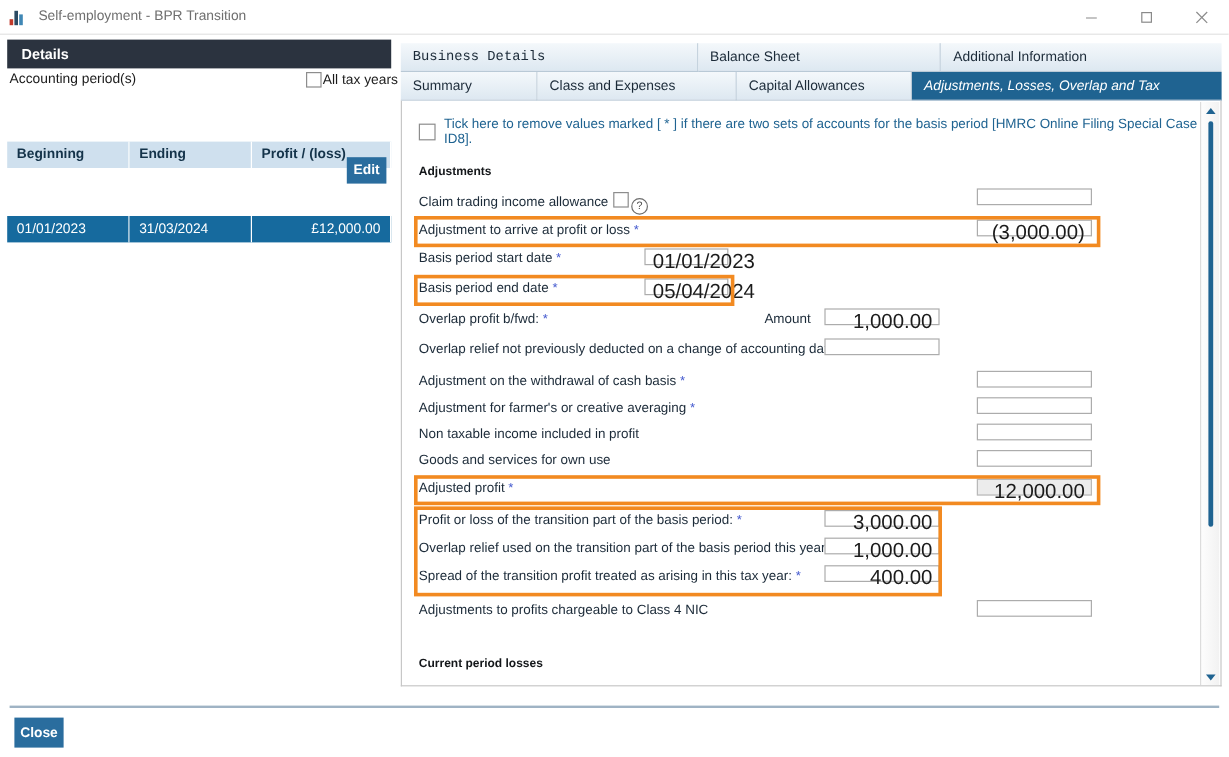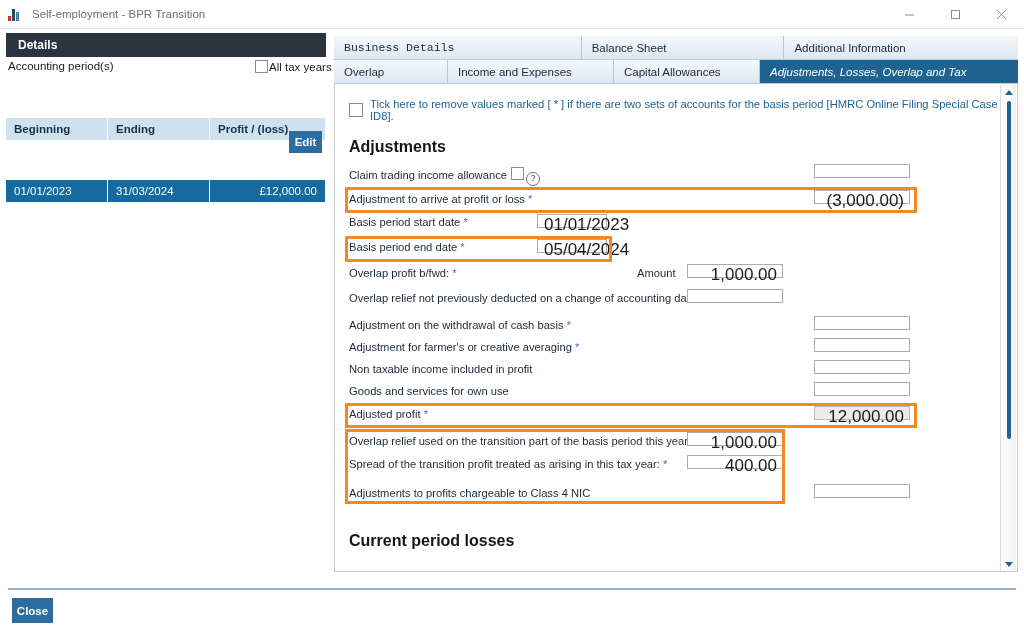--- a/index.html
+++ b/index.html
@@ -183,21 +183,21 @@
     justify-content: flex-end;
   }
   .noticerow .txt { font-size: 11.2px; color: #1f6391; }
   .cb-lg {
     width: 12px; height: 12px; background: #ffffff;
     border: 1px solid #8d8d8d; display: inline-block; flex: none;
   }
 
   .secthead {
     margin: 16px 0 8px 14px;
-    font-size: 16px; font-weight: bold; color: #14171a;
+    font-size: 10px; font-weight: bold; color: #14171a;
   }
   .secthead.second { margin-top: 26px; }
 
   .row {
     position: relative; height: 23px;
     margin-left: 14px; width: 640px;
   }
   .row .lbl {
     position: absolute; left: 0; top: 3px;
     font-size: 11.2px; color: #1b2a38; white-space: nowrap;
@@ -319,22 +319,22 @@
 
   <div class="rightwrap">
 
     <div class="tabrow1">
       <div class="tab t-a">Business Details</div>
       <div class="tab t-b">Balance Sheet</div>
       <div class="tab t-c">Additional Information</div>
     </div>
 
     <div class="tabrow2">
-      <div class="tab t-a">Overlap</div>
-      <div class="tab t-b">Income and Expenses</div>
+      <div class="tab t-a">Summary</div>
+      <div class="tab t-b">Class and Expenses</div>
       <div class="tab t-c">Capital Allowances</div>
       <div class="tab t-d">Adjustments, Losses, Overlap and Tax</div>
     </div>
 
     <div class="panel">
 
       <div class="form">
 
         <div class="noticerow">
           <span class="cb-lg"></span>
@@ -422,20 +422,27 @@
         <div class="row" style="height:24px;">
           <div class="lbl" style="top:4px;">
             <span>Adjusted profit</span>
             <span class="star">*</span>
           </div>
           <div class="fld ro fx-right" style="top:2px;">12,000.00</div>
           <div class="hl" style="left:-4px; top:-1px; width:572px; height:25px;"></div>
         </div>
 
         <div style="position:relative; margin-top:4px;">
+          <div class="row" style="height:23px;">
+            <div class="lbl">
+              <span>Profit or loss of the transition part of the basis period:</span>
+              <span class="star">*</span>
+            </div>
+            <div class="fld fx-mid">3,000.00</div>
+          </div>
           <div class="row" style="height:23px;">
             <div class="lbl">
               <span>Overlap relief used on the transition part of the basis period this year:</span>
               <span class="star">*</span>
             </div>
             <div class="fld fx-mid">1,000.00</div>
           </div>
           <div class="row" style="height:23px;">
             <div class="lbl">
               <span>Spread of the transition profit treated as arising in this tax year:</span>

